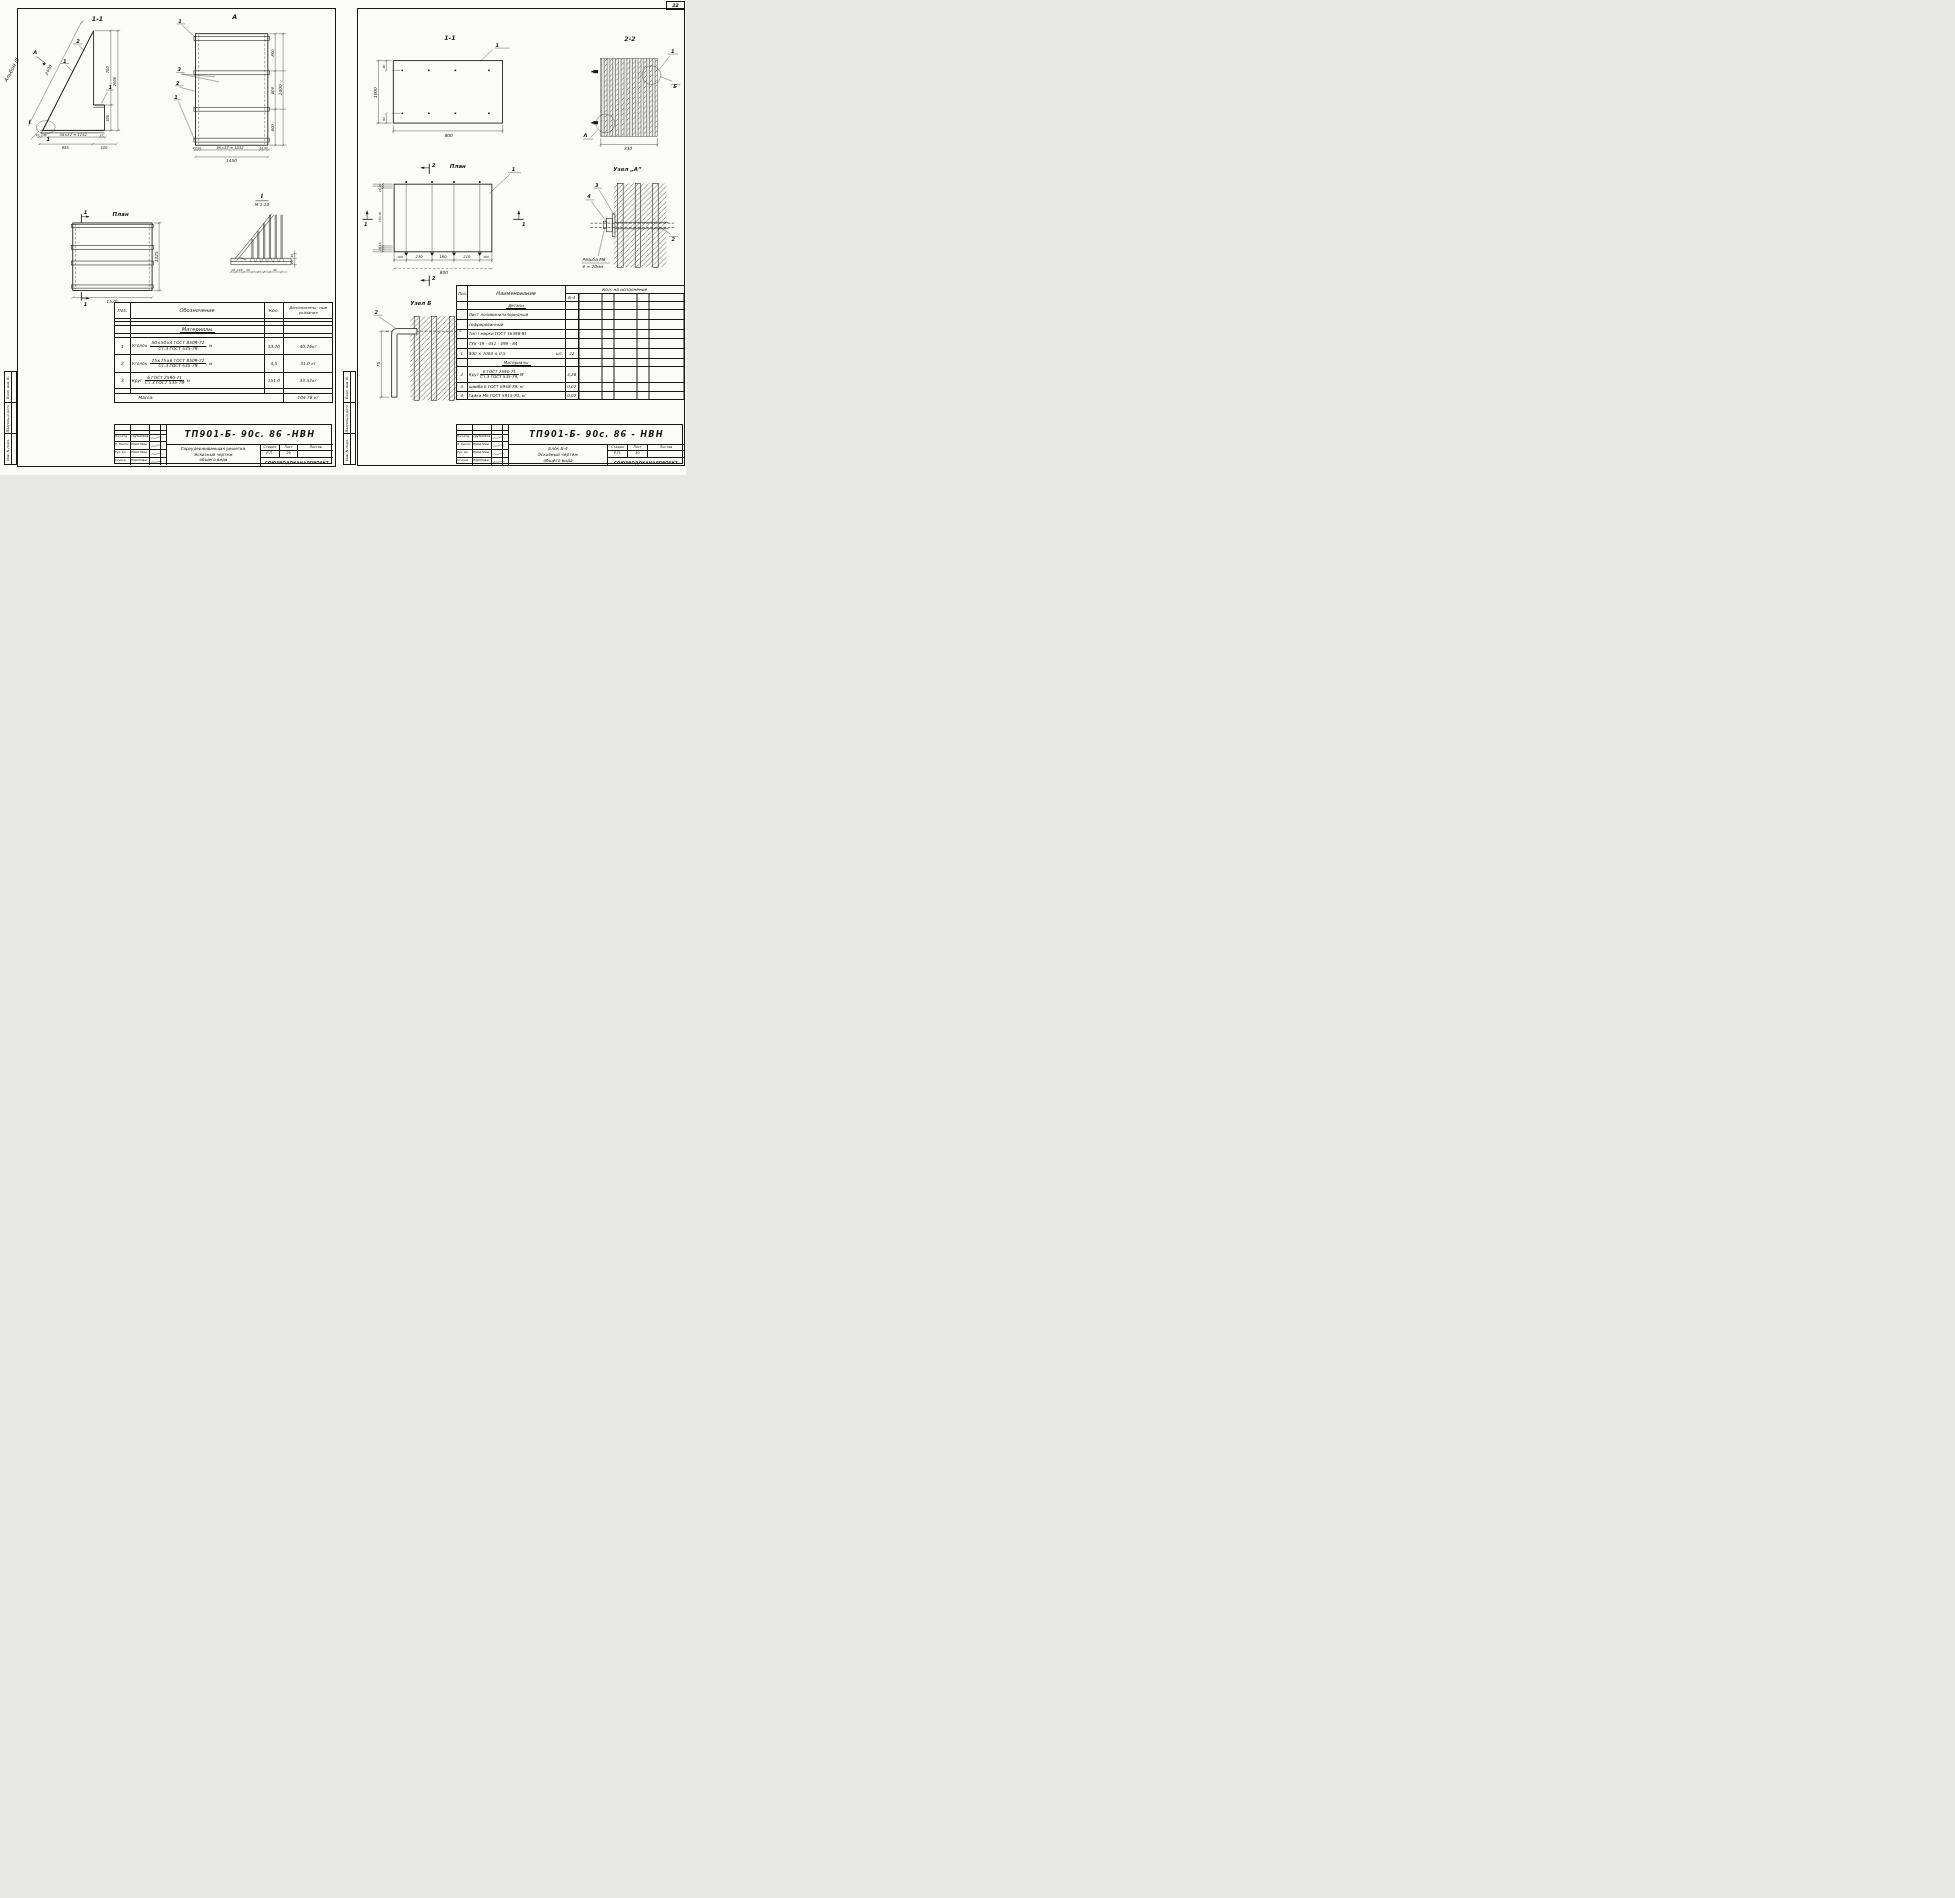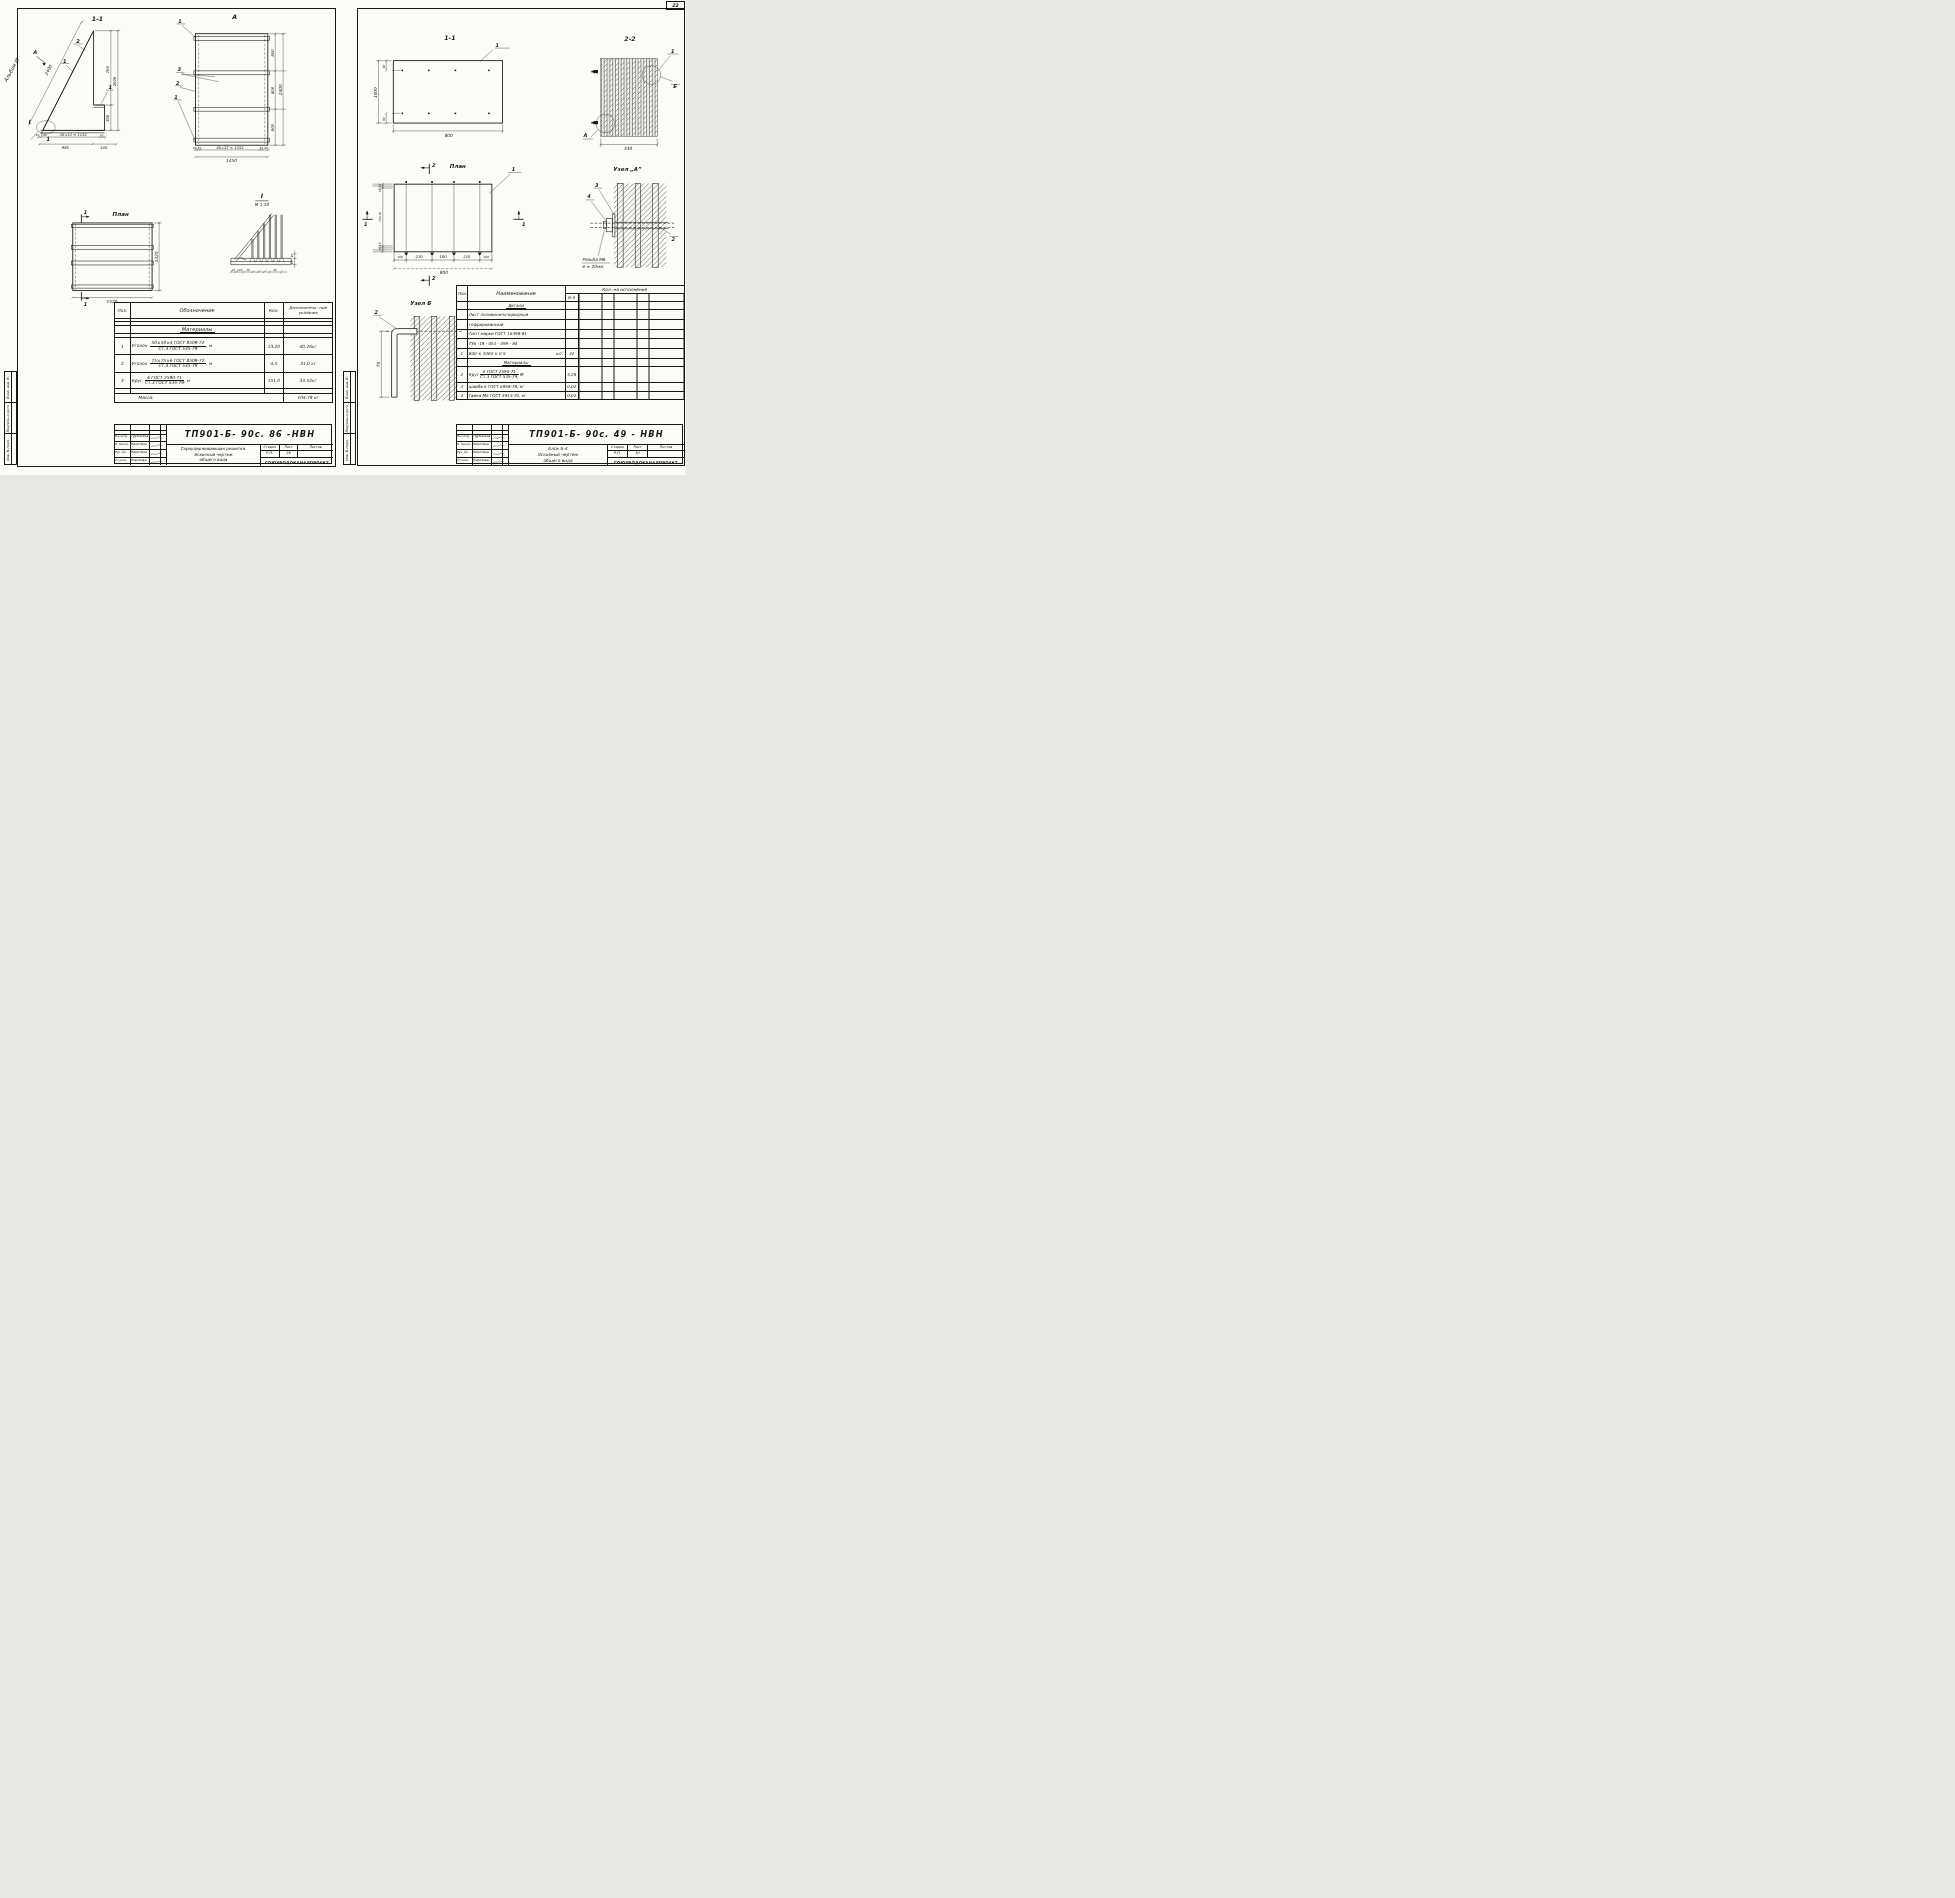--- a/index.html
+++ b/index.html
@@ -682,21 +682,21 @@
           <div style="width:15px;border-bottom:0.6px solid var(--ink);font-size:2.9px;overflow:hidden;white-space:nowrap;">Ст.имж.</div>
           <div style="width:18px;border-bottom:0.6px solid var(--ink);border-left:0.6px solid var(--ink);font-size:3.1px;overflow:hidden;white-space:nowrap;">Коропова</div>
           <div style="flex:1;border-bottom:0.6px solid var(--ink);border-left:0.6px solid var(--ink);"><svg class="sigsvg" viewBox="0 0 40 12">
                 <path d="M3,8 C7,3 15,8 22,5 S32,7 37,4"></path>
               </svg></div>
         </div>
 
       </div>
     </div>
     <div class="cell" style="left:52px;top:0;width:175px;height:19.6px;border-bottom:0.8px solid var(--ink);display:flex;align-items:center;justify-content:center;">
-      <span style="font-size:8.2px;font-weight:bold;letter-spacing:1.2px;">ТП901-Б- 90с. 49 - НВН</span>
+      <span style="font-size:8.2px;font-weight:bold;letter-spacing:1.2px;">ТП901-Б- 90с. 86 - НВН</span>
     </div>
     <div class="cell" style="left:52px;top:19.6px;width:99px;height:21px;border-right:0.8px solid var(--ink);text-align:center;font-size:4.3px;line-height:1.35;padding-top:1.6px;">
       <div>Блок Б-4</div>
       <div>Эскизный чертеж</div>
       <div>общего вида</div>
     </div>
     <div class="cell" style="left:151px;top:19.6px;width:76px;height:21px;">
       <div style="display:flex;height:5.9px;border-bottom:0.6px solid var(--ink);font-size:3.3px;text-align:center;">
         <div style="width:19px;border-right:0.6px solid var(--ink);">Стадия</div>
         <div style="width:19px;border-right:0.6px solid var(--ink);">Лист</div>

